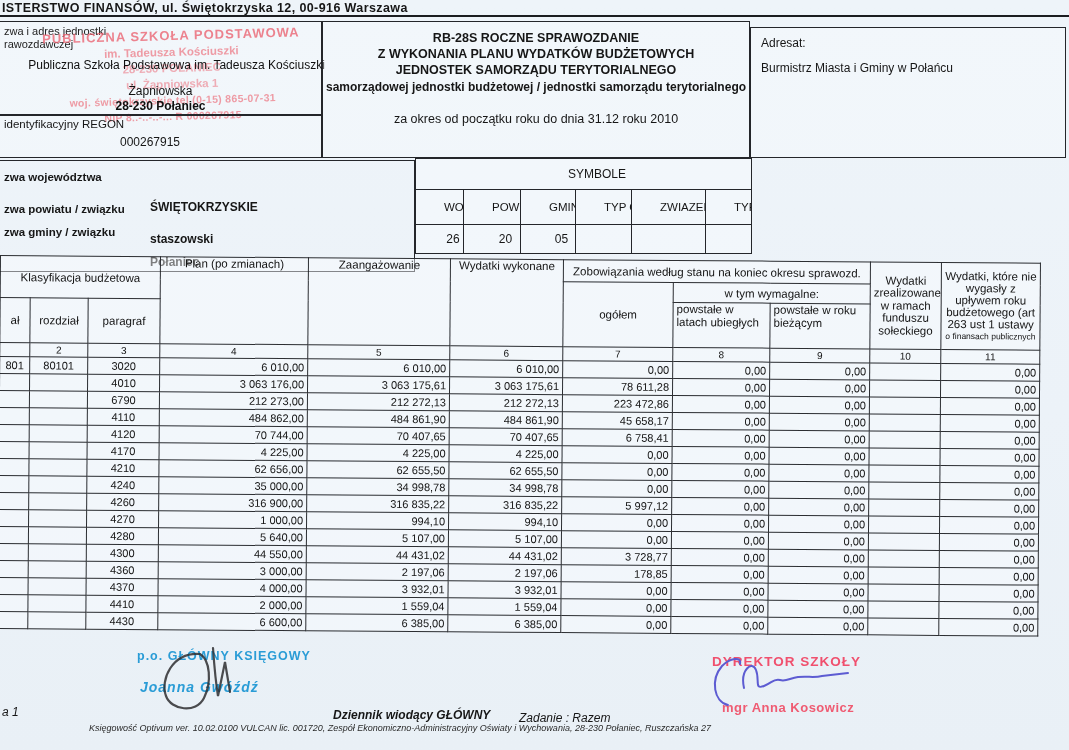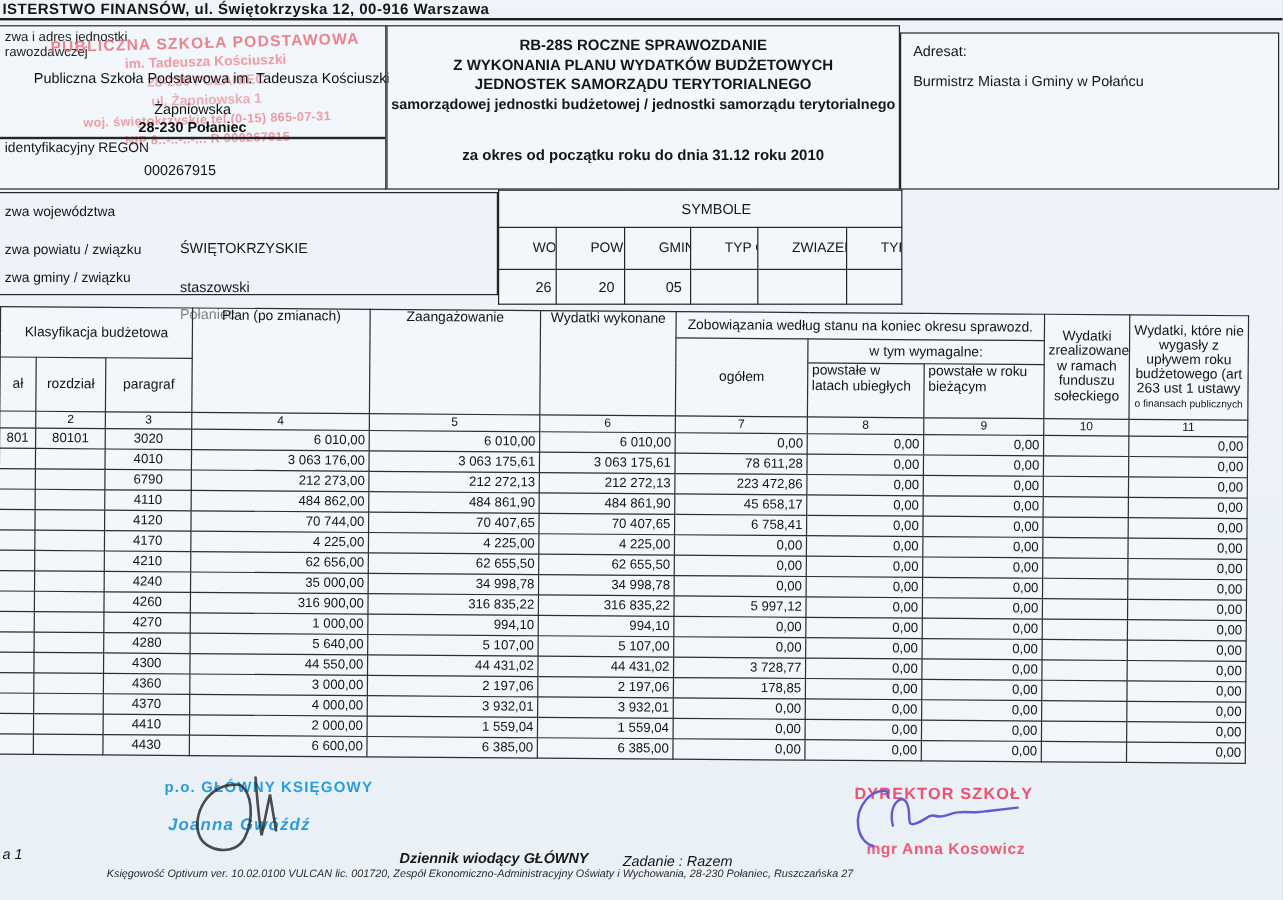--- a/index.html
+++ b/index.html
@@ -30,28 +30,28 @@
   .regon-rule{left:0;top:92px;width:100%;height:1.6px;background:#24262a;}
   .regon-label{left:4px;top:96px;font-size:11.5px;}
   .regon-value{left:0;top:113px;width:300px;text-align:center;font-size:12px;}
 
   .box-title{left:322px;top:21px;width:428px;height:137px;text-align:center;}
   .box-title div{position:absolute;width:100%;}
   .t1{top:9px;font-size:12.5px;font-weight:bold;}
   .t2{top:25px;font-size:12.5px;font-weight:bold;}
   .t3{top:41px;font-size:12.5px;font-weight:bold;}
   .t4{top:58px;font-size:12px;font-weight:bold;}
-  .t5{top:100px;font-size:12.5px;font-weight:bold;}
+  .t5{top:90px;font-size:12.5px;font-weight:normal;}
 
   .box-adresat{left:750px;top:27px;width:316px;height:131px;}
   .adresat-label{left:10px;top:8px;font-size:12px;text-align:center;}
   .adresat-value{left:10px;top:33px;font-size:12px;}
 
   
-  .box-region{left:0;top:160px;width:415px;height:86px;border:1.6px solid #24262a;border-left:none;box-sizing:border-box;}
+  .box-region{left:0;top:160px;width:415px;height:112px;border:1.6px solid #24262a;border-left:none;box-sizing:border-box;font-weight:bold;}
   .rg-label{left:4px;font-size:11.5px;}
   .rg-value{left:150px;font-size:12px;margin-top:30px;}
 
   .symbole{left:415px;top:158px;width:336px;height:93px;}
   .symbole table{border-collapse:collapse;table-layout:fixed;width:336px;}
   .symbole td,.symbole th{border:1.4px solid #24262a;font-size:11.5px;font-weight:normal;
                           text-align:center;overflow:hidden;white-space:nowrap;background:rgba(250,253,255,.4);padding-left:28px;}
   .symbole .sym-title{height:28px;font-size:12px;}
   .symbole .sym-head td{height:32px;}
   .symbole .sym-val td{height:26px;font-size:12px;}

